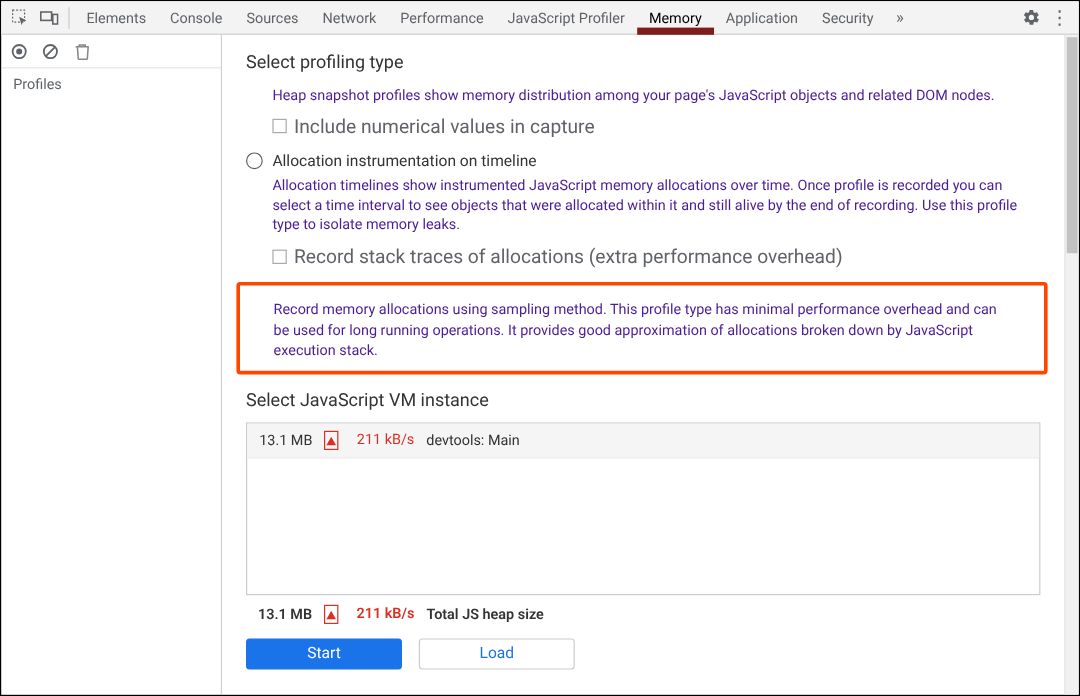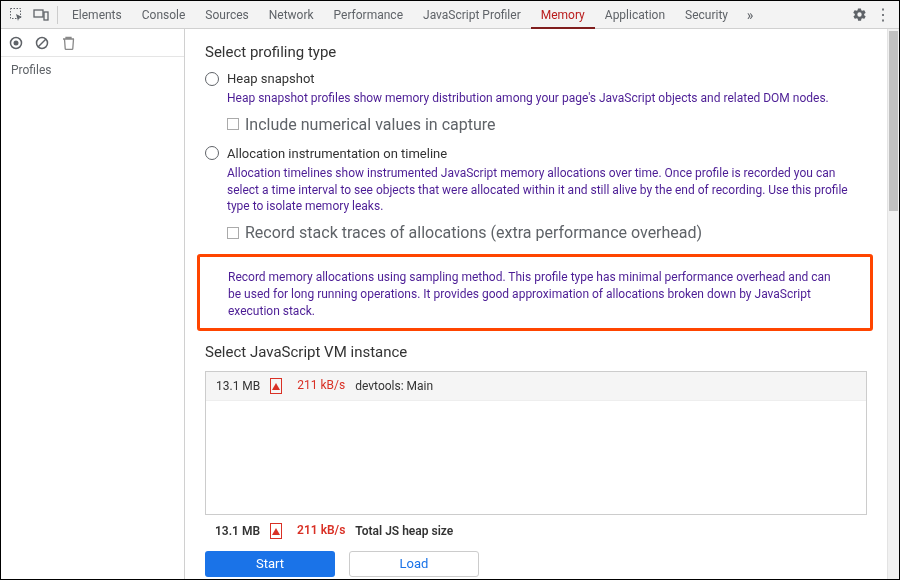--- a/index.html
+++ b/index.html
@@ -32,22 +32,22 @@
   }
   .tab {
     padding: 0 10px;
     height: 28px;
     line-height: 28px;
     color: #5f6368;
     cursor: pointer;
     font-size: 12px;
   }
   .tab.active {
-    color: #b91c1c;
-    border-bottom: 2px solid #7f1d1d;
+    color: #000000;
+    border-bottom: 6px solid #7f1d1d;
   }
   .top-tabs .spacer { flex:1; }
   .main {
     display:flex;
     height: calc(100% - 28px);
   }
   .left-panel {
     width: 184px;
     border-right: 1px solid #d0d0d0;
     display:flex; flex-direction:column;
@@ -234,24 +234,20 @@
       </div>
     </div>
     <div class="profiles-header">Profiles</div>
   </div>
 
   <div class="right-panel">
     <div class="scroll-area">
       <h2 class="section-title">Select profiling type</h2>
 
       <div class="option">
-        <div class="option-row">
-          <span class="radio"></span>
-          <span class="option-label">Heap snapshot</span>
-        </div>
         <div class="option-desc">Heap snapshot profiles show memory distribution among your page's JavaScript objects and related DOM nodes.</div>
         <div class="sub-check">
           <span class="checkbox"></span>
           <span>Include numerical values in capture</span>
         </div>
       </div>
 
       <div class="option">
         <div class="option-row">
           <span class="radio"></span>

